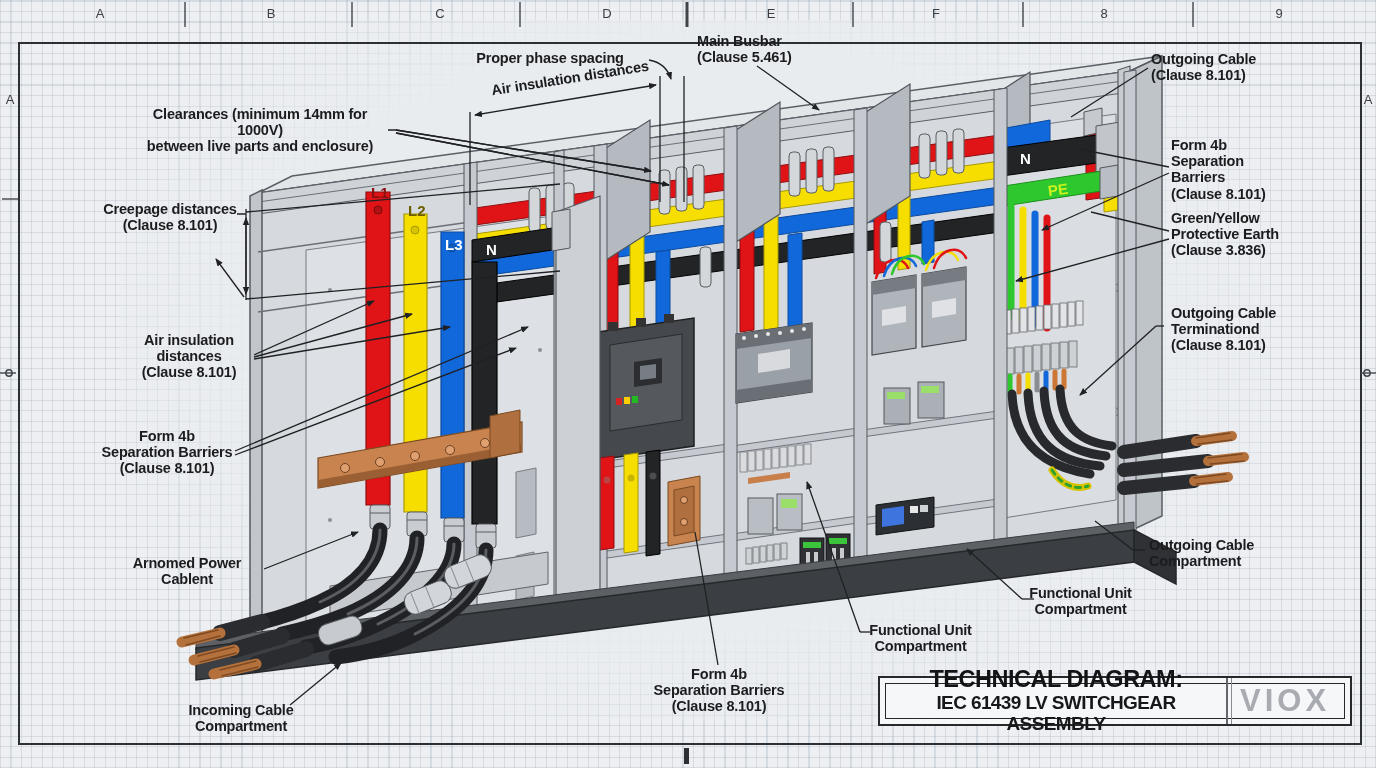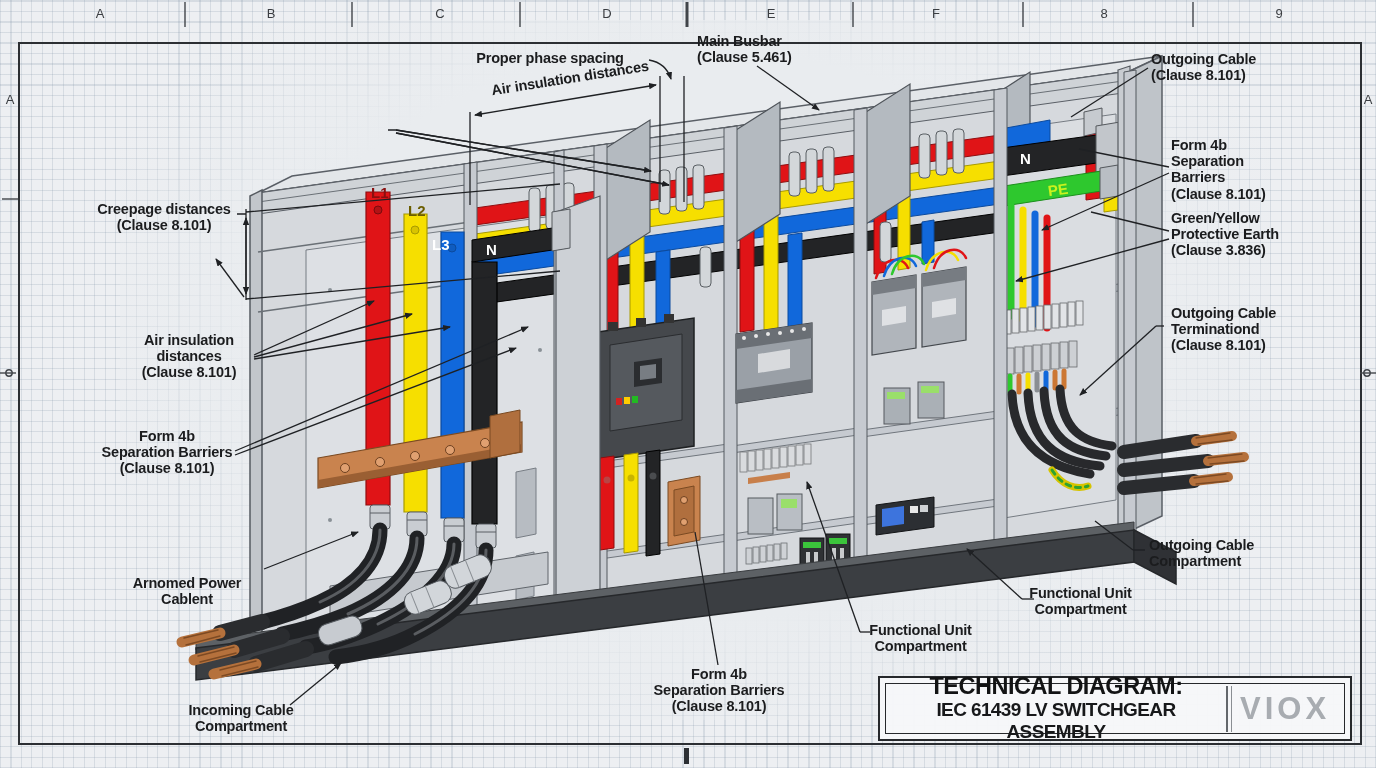--- a/index.html
+++ b/index.html
@@ -15,21 +15,21 @@
     border:2.5px solid #2c2f33;box-sizing:border-box;z-index:2;}
   svg.scene{position:absolute;left:0;top:0;width:1376px;height:768px;z-index:3;}
   .lbl{position:absolute;z-index:5;font:700 14.5px/1.12 "Liberation Sans",sans-serif;
     color:#1b1c1e;letter-spacing:-0.2px;white-space:pre-line;}
   .ta-r{text-align:center}.ta-c{text-align:center}
   .rot{transform:rotate(-9deg);transform-origin:50% 50%;}
   .ref{position:absolute;z-index:5;font:400 13px "Liberation Sans",sans-serif;color:#3a3d41;}
   .busl{position:absolute;z-index:6;font:700 15px "Liberation Sans",sans-serif;letter-spacing:0;}
   .c-l1{color:#8a0f0f}.c-l2{color:#6b5d00}.c-l3{color:#ffffff}
   .c-n{color:#ffffff}.c-pe{color:#c9f21e;transform:rotate(-8deg)}
-  .tblock{position:absolute;left:878px;top:676px;width:474px;height:65px;z-index:7;
+  .tblock{position:absolute;left:878px;top:676px;width:474px;height:50px;z-index:7;
     background:rgba(246,247,249,.97);border:2.5px solid #26282b;box-sizing:border-box;}
   .tinner{position:absolute;left:5px;top:5px;right:5px;bottom:5px;border:1.4px solid #26282b;
     display:flex;align-items:center;}
   .ttext{flex:1;text-align:center;padding:0 4px;}
   .t1{font:700 23.5px/1.05 "Liberation Sans",sans-serif;letter-spacing:-0.5px;color:#121314;}
   .t2{font:700 19px/1.15 "Liberation Sans",sans-serif;letter-spacing:-0.6px;color:#17181a;text-align:center;}
   .tsep{width:2px;height:46px;background:#63676c;margin-right:3px;}
   .tsep2{width:1px;height:46px;background:#8a8e93;margin-right:8px;}
   .tlogo{width:104px;font:700 31px "Liberation Sans",sans-serif;
     color:#a8acb1;letter-spacing:4px;}
@@ -449,55 +449,57 @@
   <span class="ref" style="left:1269px;top:6px;width:20px;text-align:center">9</span>
   <span class="ref" style="left:3px;top:92px;width:14px;text-align:center">A</span>
   <span class="ref" style="left:1361px;top:92px;width:14px;text-align:center">A</span>
 
   <div class="lbl ta-r" style="left:455px;top:50px;width:190px">Proper phase spacing</div>
   <div class="lbl ta-c rot" style="left:484px;top:70px;width:172px">Air insulation distances</div>
   <div class="lbl" style="left:697px;top:33px;width:120px">Main Busbar
 (Clause 5.461)</div>
   <div class="lbl" style="left:1151px;top:51px;width:130px">Outgoing Cable
 (Clause 8.101)</div>
-  <div class="lbl ta-r" style="left:95px;top:201px;width:138px">Creepage distances
+  <div class="lbl ta-r" style="left:134px;top:106px;width:252px">Clearances (minimum 14mm for 1000V)
+between live parts and enclosure)</div>
+  <div class="lbl ta-r" style="left:101px;top:201px;width:138px">Creepage distances
 (Clause 8.101)</div>
   <div class="lbl" style="left:1171px;top:137px;width:115px">Form 4b
 Separation
 Barriers
 (Clause 8.101)</div>
   <div class="lbl" style="left:1171px;top:210px;width:135px">Green/Yellow
 Protective Earth
 (Clause 3.836)</div>
   <div class="lbl" style="left:1171px;top:305px;width:125px">Outgoing Cable
 Terminationd
 (Clause 8.101)</div>
   <div class="lbl ta-c" style="left:123px;top:332px;width:132px">Air insulation
 distances
 (Clause 8.101)</div>
   <div class="lbl ta-c" style="left:92px;top:428px;width:150px">Form 4b
 Separation Barriers
 (Clause 8.101)</div>
-  <div class="lbl ta-c" style="left:128px;top:575px;width:118px">Arnomed Power
+  <div class="lbl ta-c" style="left:128px;top:555px;width:118px">Arnomed Power
 Cablent</div>
   <div class="lbl" style="left:1149px;top:537px;width:130px">Outgoing Cable
 Compartment</div>
   <div class="lbl ta-c" style="left:1018px;top:585px;width:125px">Functional Unit
 Compartment</div>
   <div class="lbl ta-c" style="left:858px;top:622px;width:125px">Functional Unit
 Compartment</div>
   <div class="lbl ta-c" style="left:176px;top:702px;width:130px">Incoming Cable
 Compartment</div>
   <div class="lbl ta-c" style="left:644px;top:666px;width:150px">Form 4b
 Separation Barriers
 (Clause 8.101)</div>
 
   <span class="busl c-l1" style="left:371px;top:184px">L1</span>
   <span class="busl c-l2" style="left:408px;top:202px">L2</span>
-  <span class="busl c-l3" style="left:432px;top:236px">L3</span>
+  <span class="busl c-l3" style="left:445px;top:236px">L3</span>
   <span class="busl c-n" style="left:486px;top:241px">N</span>
   <span class="busl c-n" style="left:1020px;top:150px">N</span>
   <span class="busl c-pe" style="left:1048px;top:181px">PE</span>
 
   <div class="tblock">
     <div class="tinner">
       <div class="ttext">
         <div class="t1">TECHNICAL DIAGRAM:</div>
         <div class="t2">IEC 61439 LV SWITCHGEAR ASSEMBLY</div>
       </div>

